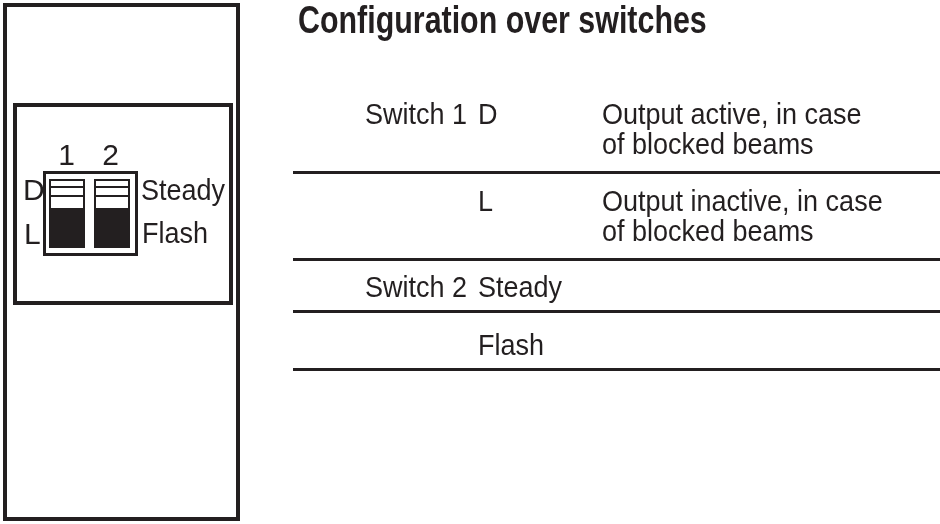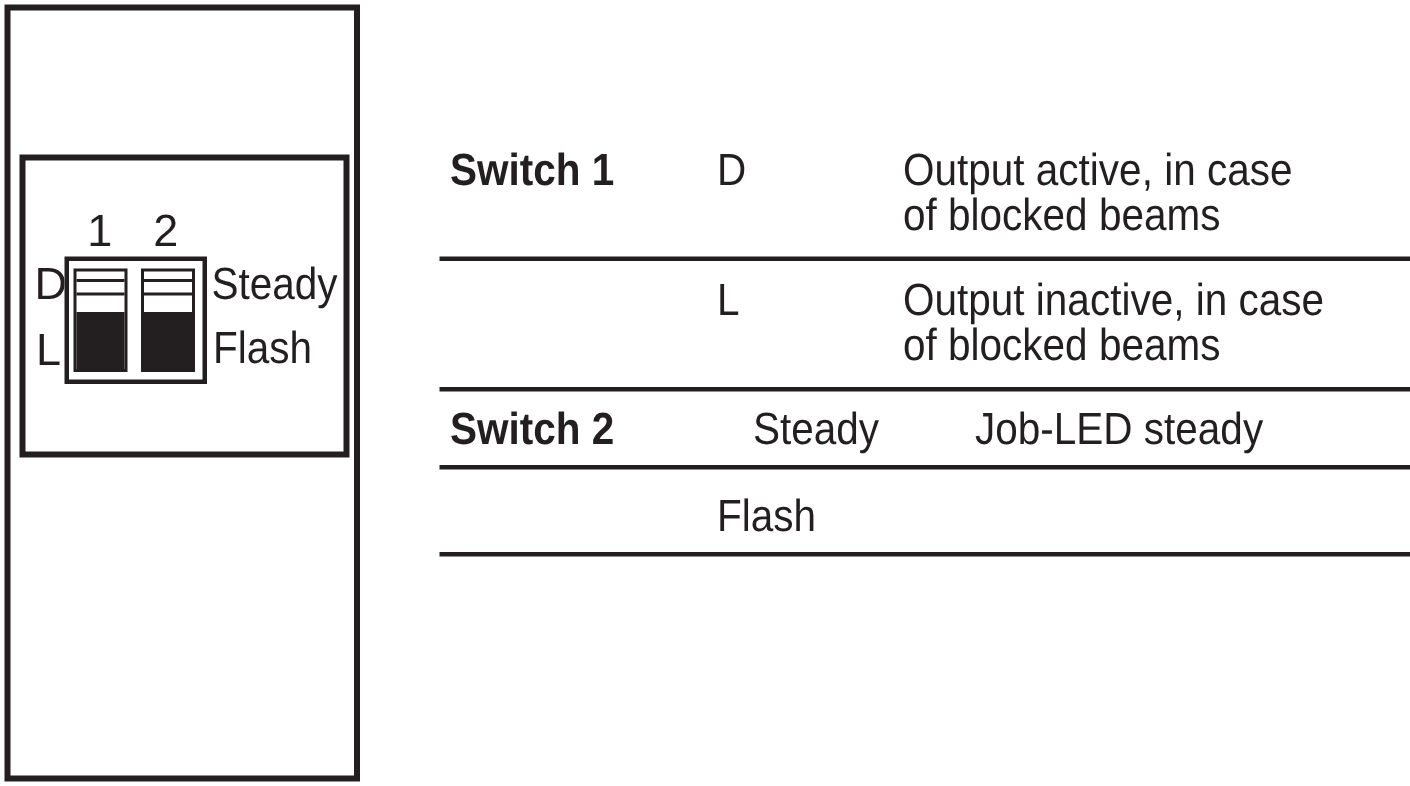--- a/index.html
+++ b/index.html
@@ -84,25 +84,25 @@
 
   .config-table{
     position:absolute;left:0;right:0;top:95px;
     font-size:30px;line-height:30px;
   }
   .t-row{
     display:grid;
     grid-template-columns:185px 124px 1fr;
     border-bottom:3px solid var(--ink);
   }
-  .t-row .c-switch{font-weight:bold;}
+  .t-row .c-switch{font-weight:normal;text-align:right;}
   .t-row .c-switch .ctxt{margin-left:7px;}
   .row1{padding-top:4px;padding-bottom:12px;}
   .row2{padding-top:12px;padding-bottom:12px;}
-  .row3{padding-top:11px;padding-bottom:8px;gap:24px;}
+  .row3{padding-top:11px;padding-bottom:8px;}
   .row4{padding-top:17px;padding-bottom:8px;}
 </style>
 </head>
 <body>
 
 <div class="page">
 
   <div class="panel">
     <div class="inner-box">
 
@@ -126,41 +126,41 @@
           <div class="ridge r2"></div>
           <div class="actuator"></div>
         </div>
       </div>
 
     </div>
   </div>
 
   <div class="right-col">
 
+    <h1 class="title"><span class="ctxt">Configuration over switches</span></h1>
 
     <div class="config-table">
 
       <div class="t-row row1">
         <div class="c-switch"><span class="ctxt">Switch 1</span></div>
         <div class="c-pos"><span class="ctxt">D</span></div>
         <div class="c-desc"><span class="ctxt">Output active, in case
 of blocked beams</span></div>
       </div>
 
       <div class="t-row row2">
         <div class="c-switch"><span class="ctxt"></span></div>
         <div class="c-pos"><span class="ctxt">L</span></div>
         <div class="c-desc"><span class="ctxt">Output inactive, in case
 of blocked beams</span></div>
       </div>
 
       <div class="t-row row3">
         <div class="c-switch"><span class="ctxt">Switch 2</span></div>
         <div class="c-pos"><span class="ctxt">Steady</span></div>
-        <div class="c-desc"><span class="ctxt">Job-LED steady</span></div>
       </div>
 
       <div class="t-row row4">
         <div class="c-switch"><span class="ctxt"></span></div>
         <div class="c-pos"><span class="ctxt">Flash</span></div>
       </div>
 
     </div>
   </div>
 

